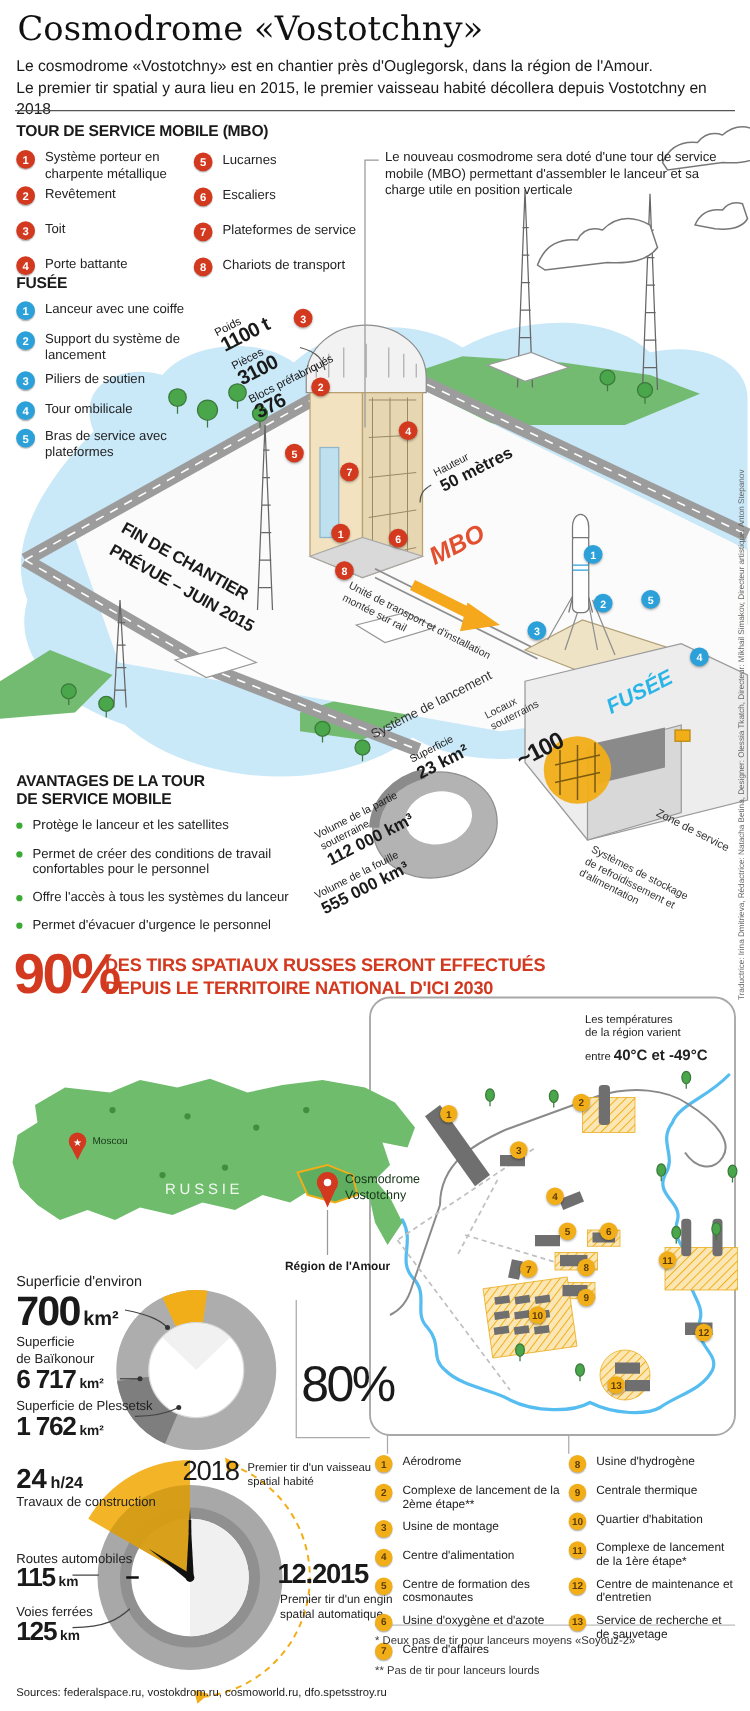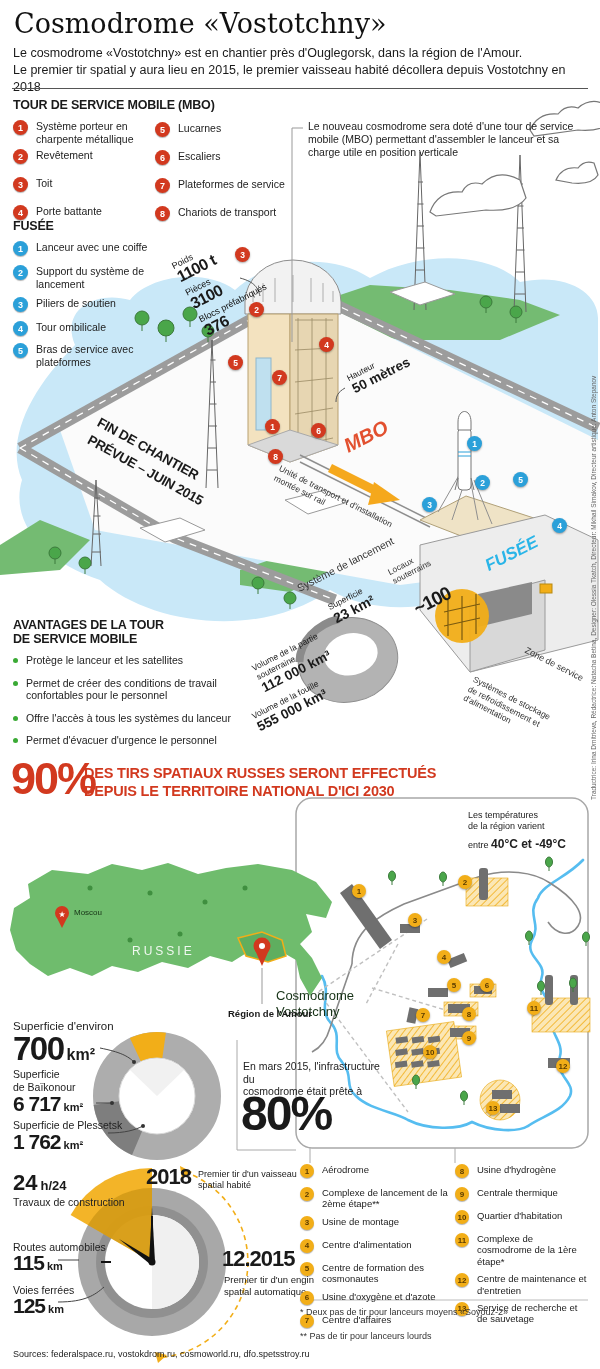--- a/index.html
+++ b/index.html
@@ -458,21 +458,21 @@
   </div>
 
   <div class="t" style="left:11px;top:753px;font-size:45px;font-weight:bold;color:#d2391f;letter-spacing:-2px">90%</div>
   <div class="t" style="left:84px;top:764px;font-size:14.5px;font-weight:bold;color:#d2391f;line-height:1.25;letter-spacing:-.2px">
     <span style="display:block">DES TIRS SPATIAUX RUSSES SERONT EFFECTUÉS</span>
     <span style="display:block">DEPUIS LE TERRITOIRE NATIONAL D'ICI 2030</span>
   </div>
 
   <div class="t" style="left:132px;top:944px;font-size:12px;letter-spacing:3px;color:#f0f8f0">RUSSIE</div>
   <div class="t" style="left:74px;top:908px;font-size:8px;color:#173317">Moscou</div>
-  <div class="t" style="left:276px;top:988px;font-size:13px;line-height:1.25;color:#173317">
+  <div class="t" style="left:276px;top:938px;font-size:10px;line-height:1.25;color:#173317">
     <span style="display:block">Cosmodrome</span>
     <span style="display:block">Vostotchny</span>
   </div>
   <div class="t" style="left:228px;top:1008px;font-size:9.5px;font-weight:bold">Région de l'Amour</div>
 
   <div class="t tiny" style="left:468px;top:810px;width:118px">
     <span style="display:block">Les températures</span>
     <span style="display:block">de la région varient</span>
     <span style="display:block;margin-top:4px">
       <span>entre</span>
@@ -505,32 +505,28 @@
   <div class="t vrow" style="left:13px;top:1093px">
     <span class="vn2">6 717</span>
     <span class="vu2">km²</span>
   </div>
   <div class="t lbl" style="left:13px;top:1119px">Superficie de Plessetsk</div>
   <div class="t vrow" style="left:13px;top:1131px">
     <span class="vn2">1 762</span>
     <span class="vu2">km²</span>
   </div>
 
-  <div class="t lbl" style="left:243px;top:1060px;width:140px">
-    <span style="display:block">En mars 2015, l'infrastructure du</span>
-    <span style="display:block">cosmodrome était prête à</span>
-  </div>
-  <div class="t" style="left:241px;top:1086px;font-size:48px;font-weight:bold;letter-spacing:-2px">80%</div>
+  <div class="t" style="left:241px;top:1086px;font-size:40px;font-weight:normal;letter-spacing:-2px">80%</div>
 
   <div class="t vrow" style="left:13px;top:1170px">
     <span style="font-size:22px;font-weight:bold">24</span>
     <span style="font-size:13px;font-weight:bold">h/24</span>
   </div>
   <div class="t lbl" style="left:13px;top:1196px">Travaux de construction</div>
-  <div class="t" style="left:146px;top:1164px;font-size:22px;font-weight:bold;letter-spacing:-1px">2018</div>
+  <div class="t" style="left:146px;top:1164px;font-size:22px;font-weight:normal;letter-spacing:-1px">2018</div>
   <div class="t tiny" style="left:198px;top:1169px;width:105px">
     <span style="display:block">Premier tir d'un vaisseau</span>
     <span style="display:block">spatial habité</span>
   </div>
   <div class="t" style="left:222px;top:1246px;font-size:22px;font-weight:bold;letter-spacing:-1px">12.2015</div>
   <div class="t tiny" style="left:224px;top:1274px;width:105px;font-size:9.5px">
     <span style="display:block">Premier tir d'un engin</span>
     <span style="display:block">spatial automatique</span>
   </div>
   <div class="t lbl" style="left:13px;top:1241px">Routes automobiles</div>
@@ -582,21 +578,21 @@
     <div class="li" style="margin-bottom:9px">
         <span class="dotc" style="background:#f2ae18;color:#5b3c00;width:14px;height:14px;flex-basis:14px;font-size:8px">9</span>
         <span class="lbl" style="font-size:9.5px">Centrale thermique</span>
       </div>
     <div class="li" style="margin-bottom:9px">
         <span class="dotc" style="background:#f2ae18;color:#5b3c00;width:14px;height:14px;flex-basis:14px;font-size:8px">10</span>
         <span class="lbl" style="font-size:9.5px">Quartier d'habitation</span>
       </div>
     <div class="li" style="margin-bottom:6px">
         <span class="dotc" style="background:#f2ae18;color:#5b3c00;width:14px;height:14px;flex-basis:14px;font-size:8px">11</span>
-        <span class="lbl" style="font-size:9.5px">Complexe de cosmodrome de la 1ère étape*</span>
+        <span class="lbl" style="font-size:9.5px">Complexe de lancement de la 1ère étape*</span>
       </div>
     <div class="li" style="margin-bottom:6px">
         <span class="dotc" style="background:#f2ae18;color:#5b3c00;width:14px;height:14px;flex-basis:14px;font-size:8px">12</span>
         <span class="lbl" style="font-size:9.5px">Centre de maintenance et d'entretien</span>
       </div>
     <div class="li">
         <span class="dotc" style="background:#f2ae18;color:#5b3c00;width:14px;height:14px;flex-basis:14px;font-size:8px">13</span>
         <span class="lbl" style="font-size:9.5px">Service de recherche et de sauvetage</span>
       </div>
   </div>

